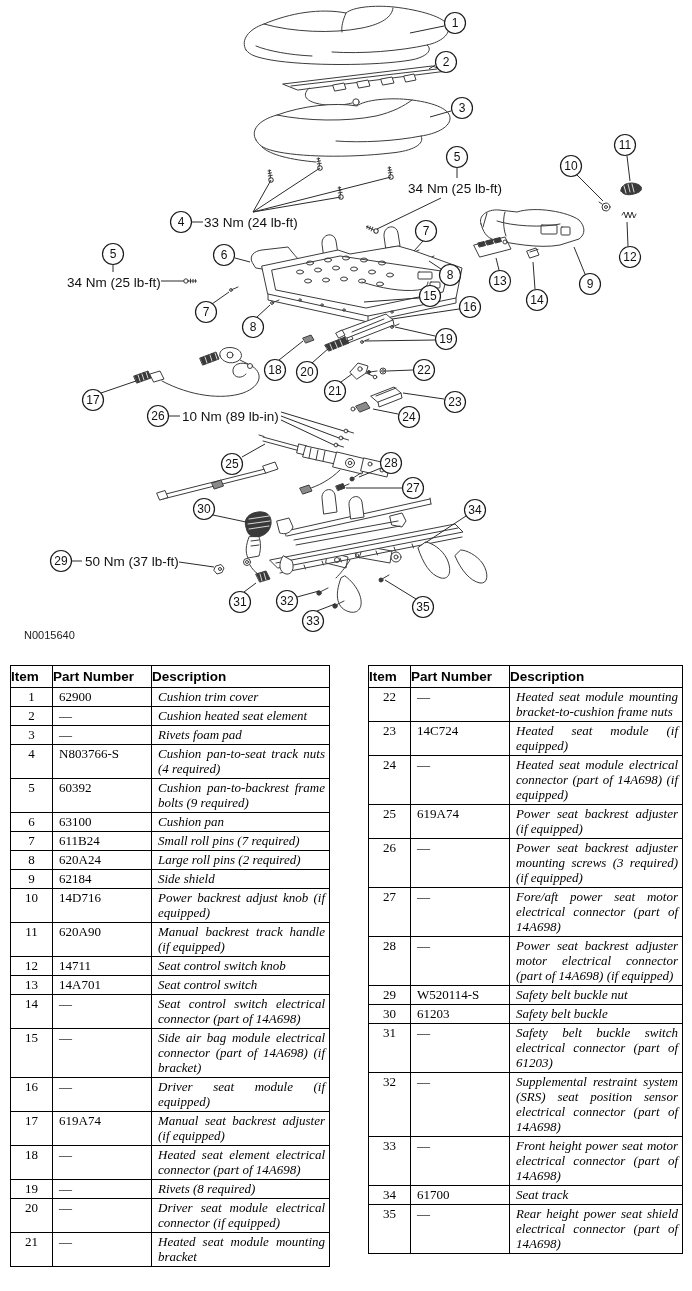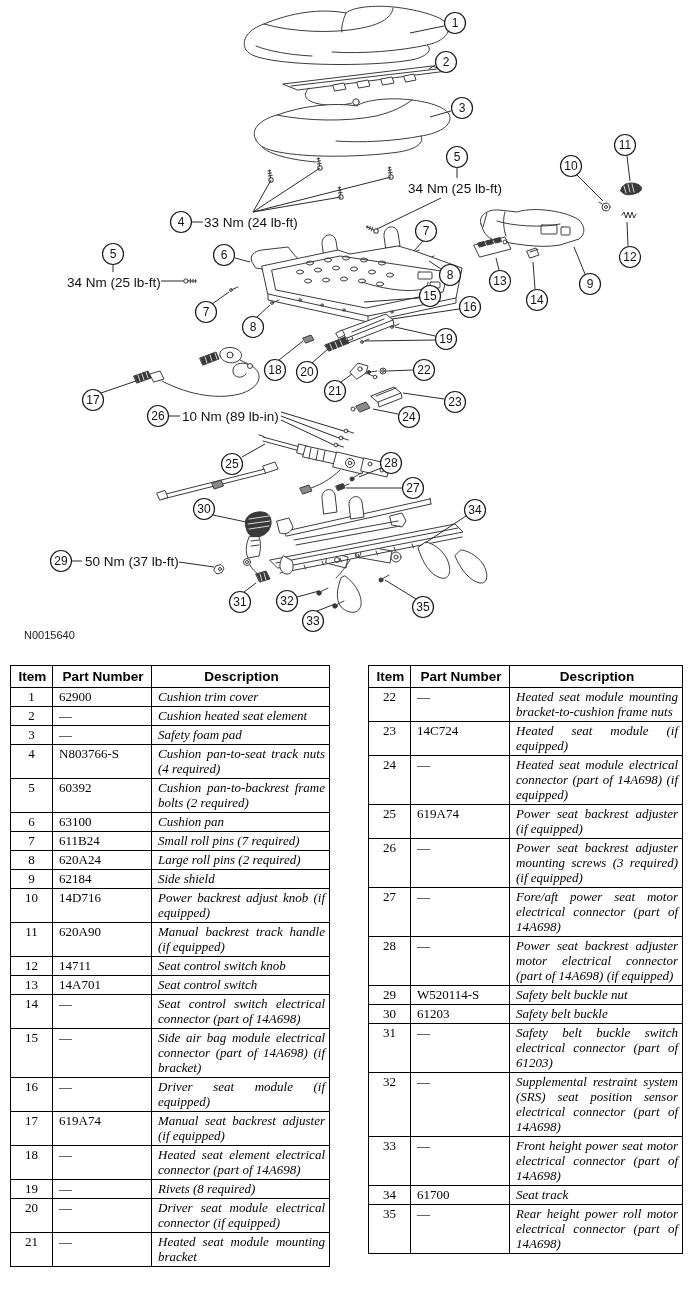--- a/index.html
+++ b/index.html
@@ -17,21 +17,21 @@
   #callout-layer circle{stroke:#1c1c1c;stroke-width:1.2;fill:#ffffff;}
   #callout-layer text{font:12px "Liberation Sans",sans-serif;fill:#111;text-anchor:middle;}
   text.torque{font:13.5px "Liberation Sans",sans-serif;fill:#111;}
   text.figcode{font:11px "Liberation Sans",sans-serif;fill:#222;}
   
   .parts-table{position:absolute;border-collapse:collapse;table-layout:fixed;
       font-family:"Liberation Serif",serif;font-size:13px;color:#000;background:#fff;}
   .parts-table,.parts-table th,.parts-table td{border:1px solid #000;}
   .parts-table{border-width:1.5px;}
   .parts-table th{font-family:"Liberation Sans",sans-serif;font-size:13.5px;font-weight:bold;
-      text-align:center;padding:3px 4px 3px 6px;line-height:15px;}
+      text-align:left;padding:3px 4px 3px 0;line-height:15px;}
   .parts-table td{padding:1px 4px 2px 6px;vertical-align:top;line-height:15px;}
   .parts-table td.item{text-align:center;padding-left:2px;padding-right:2px;}
   .parts-table td.desc{text-align:justify;font-style:italic;}
   .parts-table col.c-item{width:42px;}
   .parts-table col.c-part{width:99px;}
   table.left-table{left:10px;top:665px;width:320px;}
   table.right-table{left:368px;top:665px;width:315px;}
 </style>
 </head>
 <body>
@@ -539,31 +539,31 @@
           <td class="desc">Cushion trim cover</td>
         </tr>
         <tr>
           <td class="item">2</td>
           <td class="part">—</td>
           <td class="desc">Cushion heated seat element</td>
         </tr>
         <tr>
           <td class="item">3</td>
           <td class="part">—</td>
-          <td class="desc">Safety foam pad</td>
+          <td class="desc">Rivets foam pad</td>
         </tr>
         <tr>
           <td class="item">4</td>
           <td class="part">N803766-S</td>
           <td class="desc">Cushion pan-to-seat track nuts (4 required)</td>
         </tr>
         <tr>
           <td class="item">5</td>
           <td class="part">60392</td>
-          <td class="desc">Cushion pan-to-backrest frame bolts (2 required)</td>
+          <td class="desc">Cushion pan-to-backrest frame bolts (9 required)</td>
         </tr>
         <tr>
           <td class="item">6</td>
           <td class="part">63100</td>
           <td class="desc">Cushion pan</td>
         </tr>
         <tr>
           <td class="item">7</td>
           <td class="part">611B24</td>
           <td class="desc">Small roll pins (7 required)</td>
@@ -716,17 +716,17 @@
           <td class="desc">Front height power seat motor electrical connector (part of 14A698)</td>
         </tr>
         <tr>
           <td class="item">34</td>
           <td class="part">61700</td>
           <td class="desc">Seat track</td>
         </tr>
         <tr>
           <td class="item">35</td>
           <td class="part">—</td>
-          <td class="desc">Rear height power roll motor electrical connector (part of 14A698)</td>
+          <td class="desc">Rear height power seat shield electrical connector (part of 14A698)</td>
         </tr>
       </tbody>
   </table>
 </div>
 
 </body></html>

